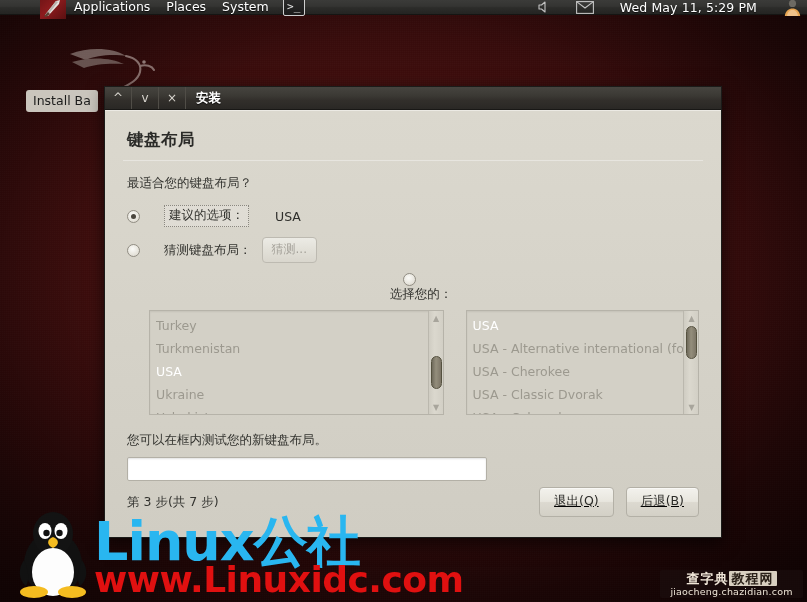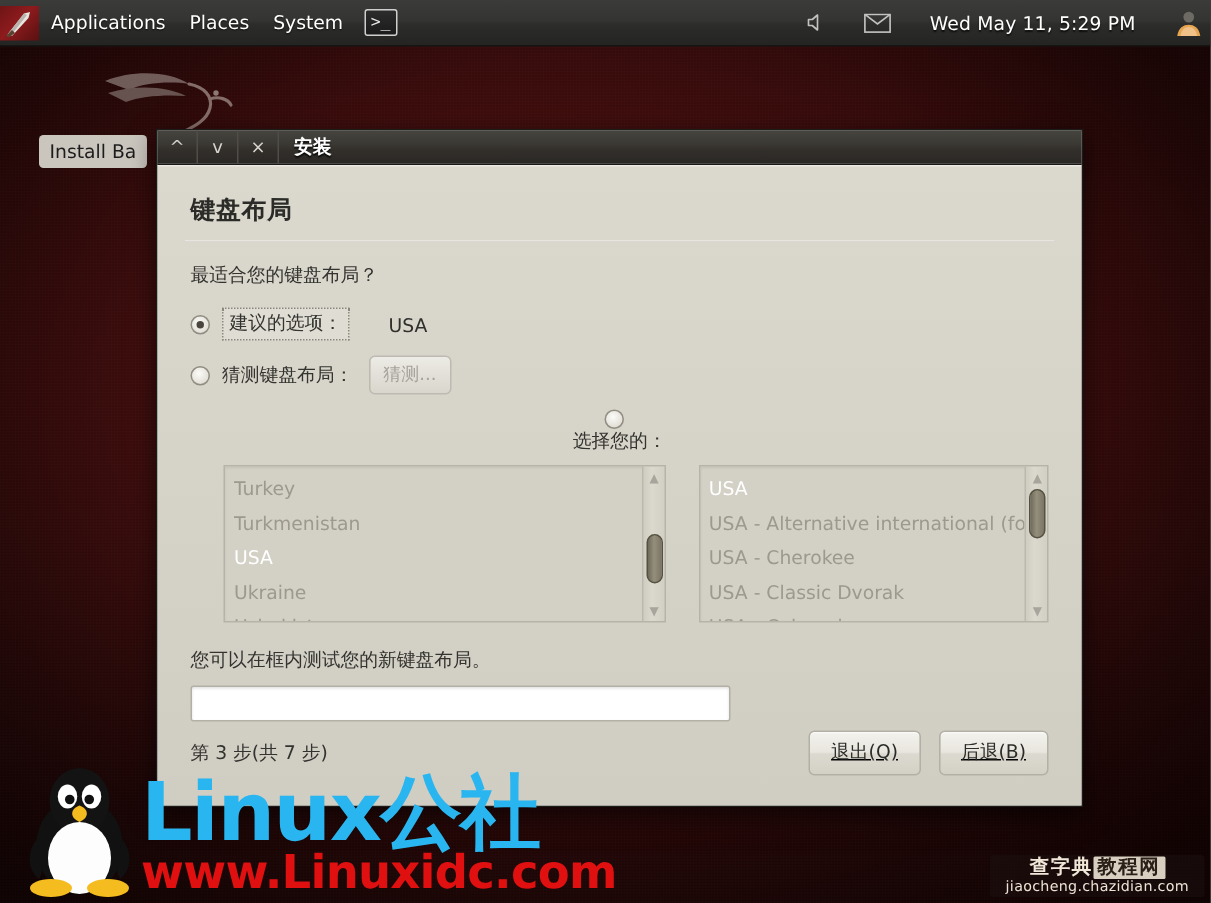--- a/index.html
+++ b/index.html
@@ -29,27 +29,28 @@
     position: absolute; inset: 0;
     background: radial-gradient(ellipse 700px 520px at 50% 45%, rgba(0,0,0,0) 45%, rgba(0,0,0,.55) 100%);
   }
   .dragon {
     position: absolute; left: 52px; top: 36px; width: 130px; height: 70px;
     opacity: .62;
   }
 
   
   #top-panel {
-    position: absolute; left: 0; top: 0; width: 807px; height: 31px;
+    position: absolute; left: 0; top: 0; width: 807px; height: 15px;
     background: linear-gradient(180deg, #3b3b39 0%, #343432 45%, #2c2c2a 55%, #242422 100%);
     border-bottom: 1px solid #151513;
     display: flex; align-items: center;
     z-index: 40;
     color: #ffffff;
     font-size: 12.5px;
+    padding-left: 40px;
   }
   #panel-logo {
     width: 26px; height: 23px; position: relative; flex: 0 0 auto;
     background: linear-gradient(135deg,#6e1416,#8d1b1d 45%,#5a1011);
     overflow: hidden;
   }
   #panel-logo .sword {
     position: absolute; left: 3px; top: 2px; width: 20px; height: 19px;
   }
   .panel-menu {
@@ -129,21 +130,21 @@
     width: 13px; height: 13px; border-radius: 50%;
     border: 1px solid #918d83;
     background: radial-gradient(circle at 42% 36%, #fbfbf8 0%, #e3e0d7 70%, #cdc9bf 100%);
     flex: 0 0 auto; position: relative; margin-right: 8px;
   }
   .radio.checked::after {
     content: ""; position: absolute; left: 3px; top: 3px;
     width: 5px; height: 5px; border-radius: 50%;
     background: #4a463e;
   }
-  .radio-label { font-size: 12.5px; color: #33332f; }
+  .radio-label { font-size: 12.5px; color: #33332f; margin-left: 16px; }
   .focus-box {
     border: 1px dotted #8b8880; padding: 1px 4px 2px 4px;
     background: rgba(255,255,255,.18);
   }
   .value-text { font-size: 12.5px; color: #2f2f2c; margin-left: 26px; }
 
   .small-btn {
     font-size: 12px; color: #a5a29a;
     background: linear-gradient(180deg,#ecebe5 0%, #e2e0d8 50%, #d9d6cd 100%);
     border: 1px solid #bdbab1; border-radius: 4px;
@@ -218,21 +219,21 @@
   }
   #wm-linux .tux { position: absolute; left: 0; bottom: 4px; width: 78px; height: 92px; }
   #wm-linux .txt { position: absolute; left: 80px; bottom: 34px; white-space: nowrap; }
   #wm-linux .big {
     font-size: 54px; font-weight: bold; color: #29b6f0;
     letter-spacing: -1px; line-height: 52px;
     font-family: "DejaVu Sans", sans-serif;
   }
   #wm-linux .url {
     position: absolute; left: 80px; bottom: 2px;
-    font-size: 31px; font-weight: bold; color: #e01010;
+    font-size: 36px; font-weight: bold; color: #e01010;
     letter-spacing: -.5px; white-space: nowrap;
     font-family: "DejaVu Sans", sans-serif;
   }
   #wm-chazidian {
     position: absolute; right: 4px; bottom: 4px; z-index: 60;
     width: 143px; height: 28px;
     background: rgba(30,16,16,.55);
     border-radius: 2px; pointer-events: none;
     display: flex; flex-direction: column; align-items: center; justify-content: center;
   }

